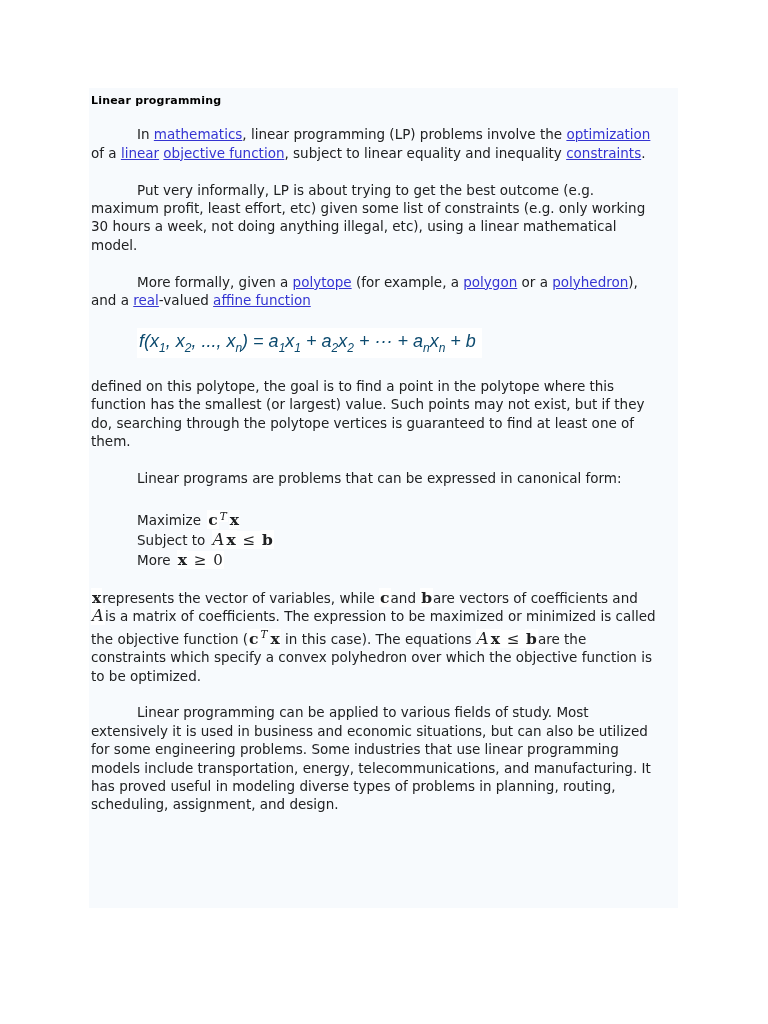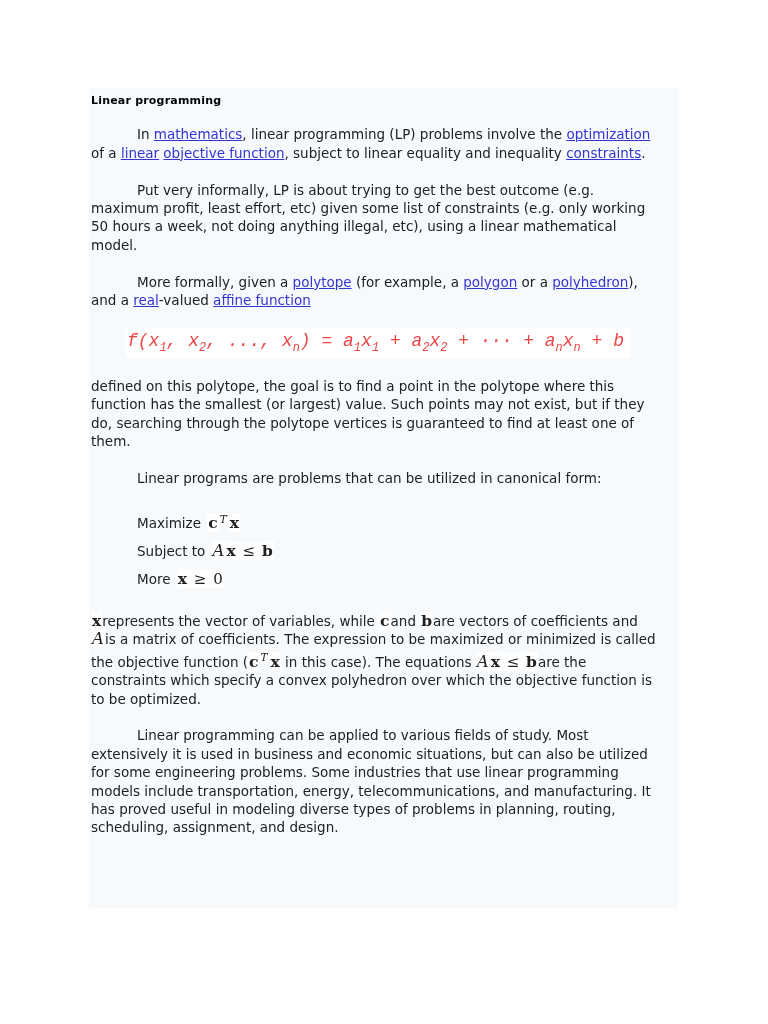--- a/index.html
+++ b/index.html
@@ -51,48 +51,48 @@
   sup.msup {
     font-style: italic;
     font-size: 10.5px;
     margin-right: 1px;
     background: #ffffff;
     font-family: "DejaVu Serif", "Liberation Serif", serif;
   }
   .formula-row { margin: 18px 0 16px 0; }
   .formula {
     display: inline-block;
-    margin-left: 34px;
+    margin-left: 46px;
     background: #ffffff;
-    font-family: Liberation Mono, monospace;
+    font-family: Liberation Sans, sans-serif;
     font-size: 18px;
     padding: 3px 6px 4px 2px;
-    color: #ef4444;
+    color: #0c4a6e;
   }
   .formula .fit { font-style: italic; }
   .formula sub { font-style: italic; font-size: 12px; }
   .canonical {
     margin: 18.4px 0 18.4px 46px;
     font-size: 13.5px;
-    line-height: 27px;
+    line-height: 20px;
   }
   .canon-line .label { margin-right: 2px; }
 </style>
 </head>
 <body>
 
 <div class="sheet">
   <h1 class="title">Linear programming</h1>
   <div id="doc-body">
       <p class="para indent"><span class="txt">In </span><a class="link" href="#">mathematics</a><span class="txt">, linear programming (LP) problems involve the </span><a class="link" href="#">optimization</a><span class="txt"> of a </span><a class="link" href="#">linear</a><span class="txt"> </span><a class="link" href="#">objective function</a><span class="txt">, subject to linear equality and inequality </span><a class="link" href="#">constraints</a><span class="txt">.</span></p>
-      <p class="para indent"><span class="txt">Put very informally, LP is about trying to get the best outcome (e.g. maximum profit, least effort, etc) given some list of constraints (e.g. only working 50 hours a week, not doing anything illegal, etc), using a linear mathematical model.</span></p>
+      <p class="para indent"><span class="txt">Put very informally, LP is about trying to get the best outcome (e.g. maximum profit, least effort, etc) given some list of constraints (e.g. only working 30 hours a week, not doing anything illegal, etc), using a linear mathematical model.</span></p>
       <p class="para indent"><span class="txt">More formally, given a </span><a class="link" href="#">polytope</a><span class="txt"> (for example, a </span><a class="link" href="#">polygon</a><span class="txt"> or a </span><a class="link" href="#">polyhedron</a><span class="txt">), and a </span><a class="link" href="#">real</a><span class="txt">-valued </span><a class="link" href="#">affine function</a></p>
       <div class="formula-row"><span class="formula"><span class="fit">f(x</span><sub>1</sub><span class="fit">, x</span><sub>2</sub><span class="fit">, ..., x</span><sub>n</sub><span class="fit">) = a</span><sub>1</sub><span class="fit">x</span><sub>1</sub><span class="fit"> + a</span><sub>2</sub><span class="fit">x</span><sub>2</sub><span class="fit"> + ··· + a</span><sub>n</sub><span class="fit">x</span><sub>n</sub><span class="fit"> + b</span></span></div>
       <p class="para"><span class="txt">defined on this polytope, the goal is to find a point in the polytope where this function has the smallest (or largest) value. Such points may not exist, but if they do, searching through the polytope vertices is guaranteed to find at least one of them.</span></p>
-      <p class="para indent"><span class="txt">Linear programs are problems that can be utilized in canonical form:</span></p>
+      <p class="para indent"><span class="txt">Linear programs are problems that can be expressed in canonical form:</span></p>
       <div class="canonical">
         <div class="canon-line"><span class="label">Maximize </span><span class="math mbf">c</span><sup class="math msup">T</sup><span class="math mbf">x</span></div>
         <div class="canon-line"><span class="label">Subject to </span><span class="math mit">A</span><span class="math mbf">x</span><span class="math mrel"> ≤ </span><span class="math mbf">b</span></div>
         <div class="canon-line"><span class="label">More </span><span class="math mbf">x</span><span class="math mrel"> ≥ </span><span class="math mrm">0</span></div>
       </div>
       <p class="para"><span class="math mbf">x</span><span class="txt">represents the vector of variables, while </span><span class="math mbf">c</span><span class="txt">and </span><span class="math mbf">b</span><span class="txt">are vectors of coefficients and </span><span class="math mit">A</span><span class="txt">is a matrix of coefficients. The expression to be maximized or minimized is called the objective function (</span><span class="math mbf">c</span><sup class="math msup">T</sup><span class="math mbf">x</span><span class="txt"> in this case). The equations </span><span class="math mit">A</span><span class="math mbf">x</span><span class="math mrel"> ≤ </span><span class="math mbf">b</span><span class="txt">are the constraints which specify a convex polyhedron over which the objective function is to be optimized.</span></p>
       <p class="para indent"><span class="txt">Linear programming can be applied to various fields of study. Most extensively it is used in business and economic situations, but can also be utilized for some engineering problems. Some industries that use linear programming models include transportation, energy, telecommunications, and manufacturing. It has proved useful in modeling diverse types of problems in planning, routing, scheduling, assignment, and design.</span></p>
     </div>
 </div>
 

